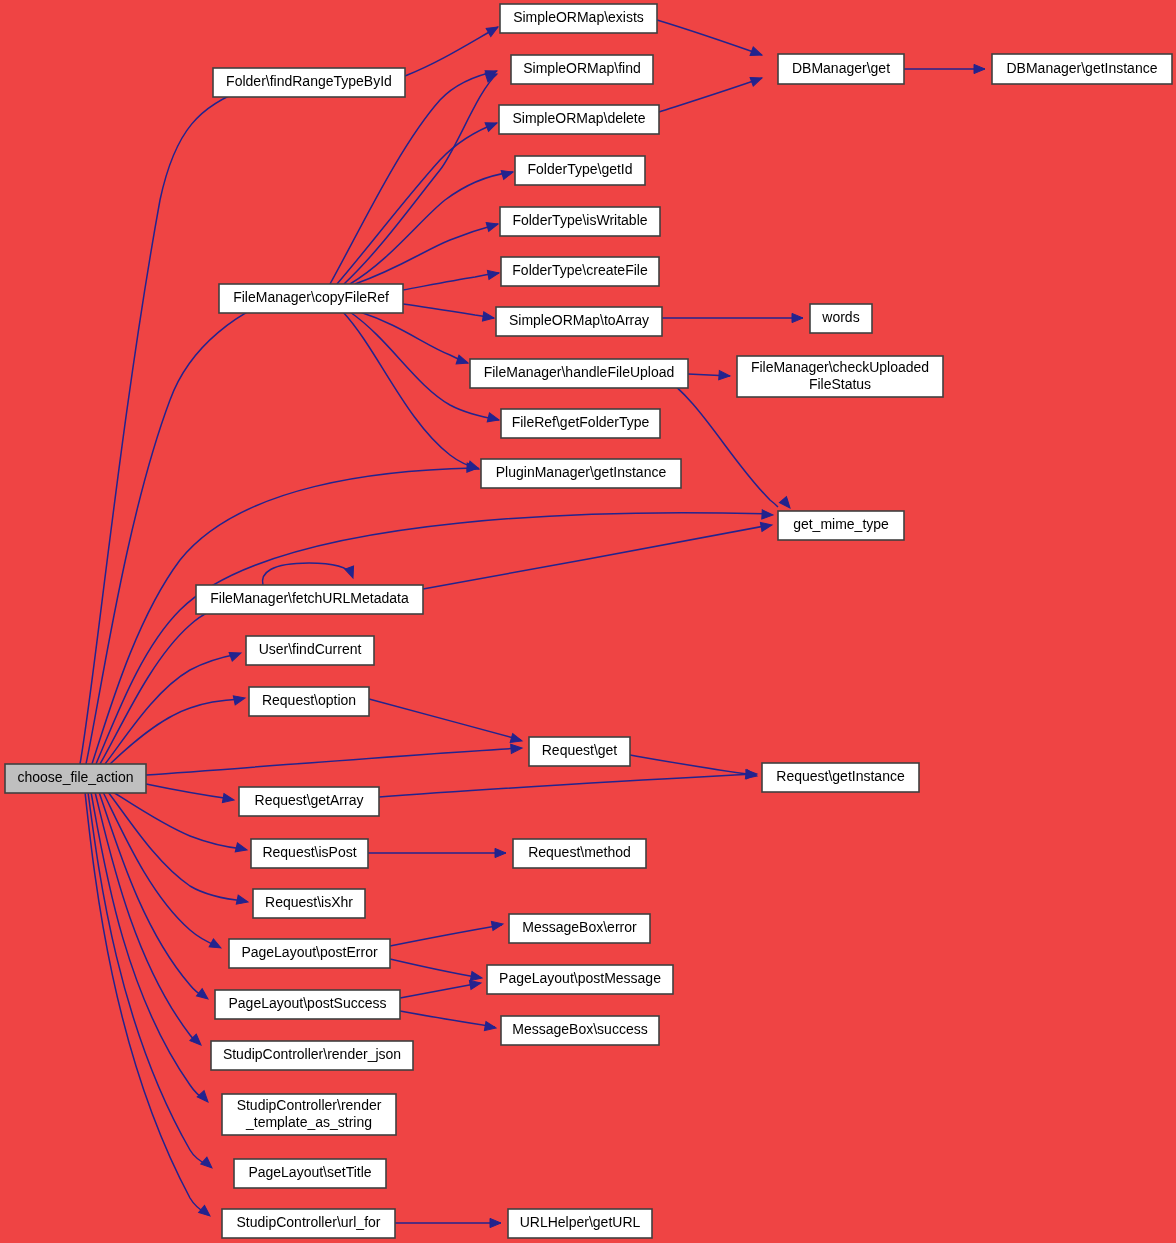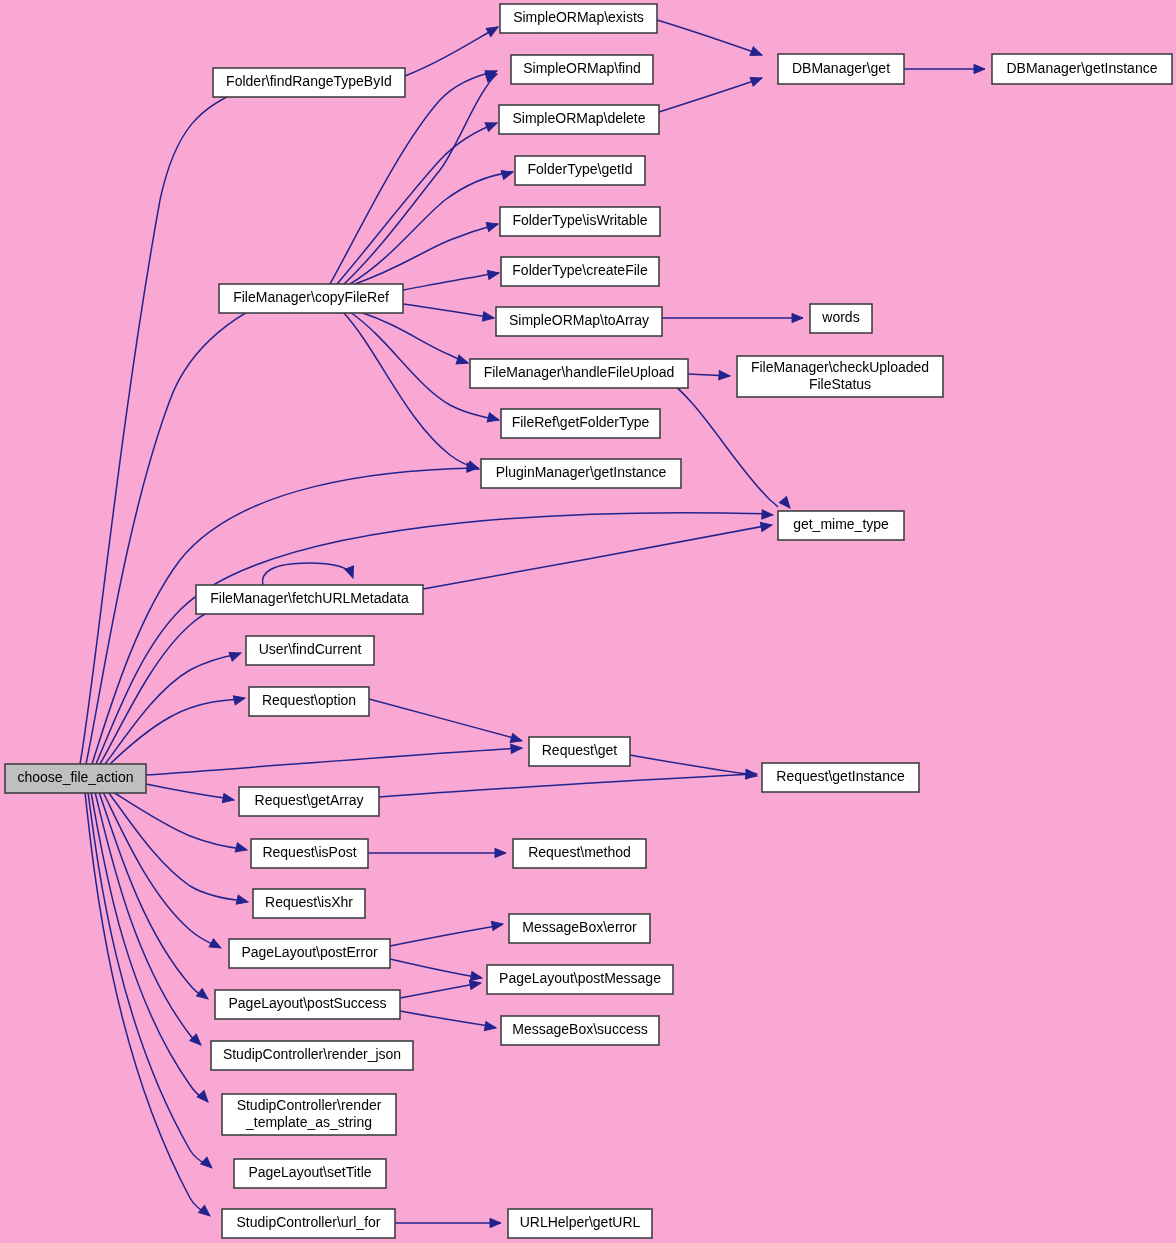--- a/index.html
+++ b/index.html
@@ -4,21 +4,21 @@
 <style>
   html, body {
     margin: 0;
     padding: 0;
     background: #ffffff;
   }
   #canvas-wrap {
     position: relative;
     width: 1176px;
     height: 1243px;
-    background: #f9a8d4;
+    background: #ef4444;
     overflow: hidden;
     font-family: "Liberation Sans", sans-serif;
   }
   svg#graph {
     display: block;
     width: 1176px;
     height: 1243px;
   }
   .node-box {
     fill: #ffffff;

